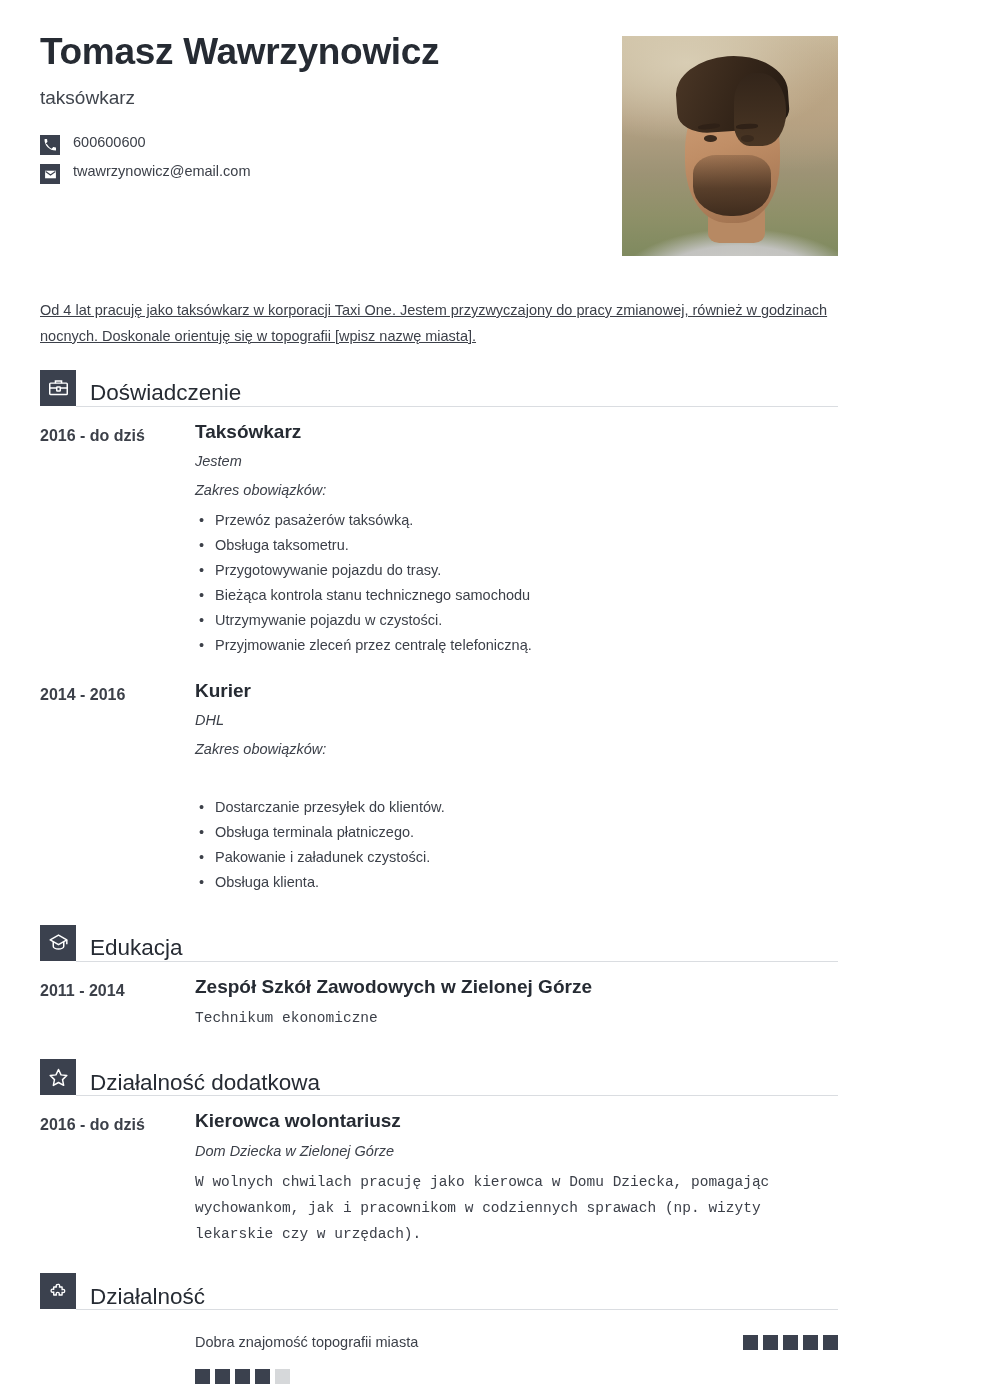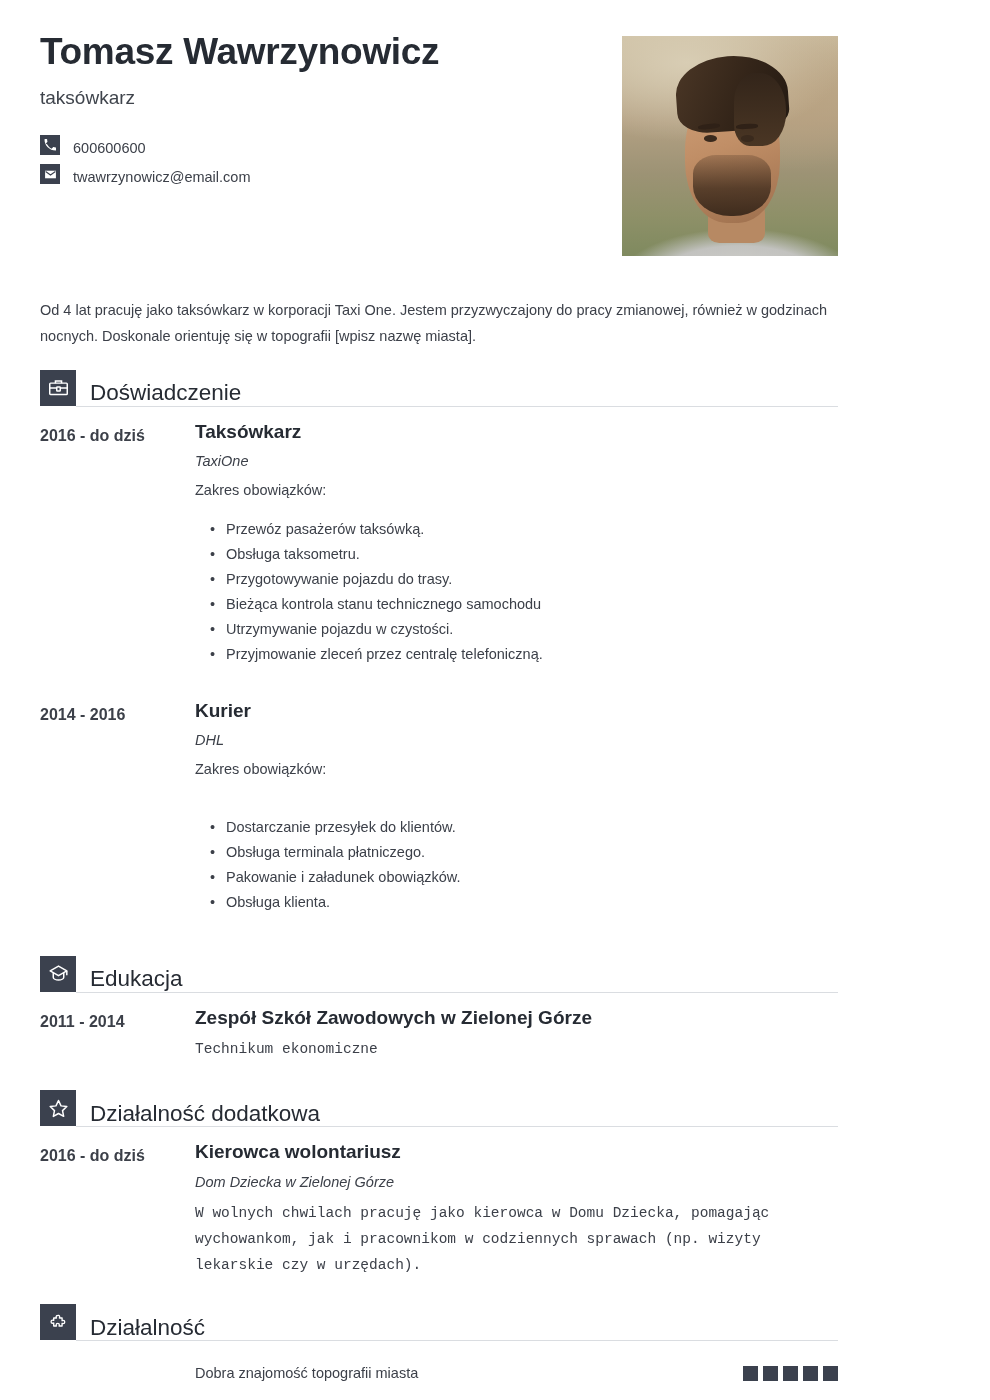--- a/index.html
+++ b/index.html
@@ -48,21 +48,21 @@
     margin: 0 0 26px 0;
     line-height: 1.2;
   }
   .contact-list {
     list-style: none;
     margin: 0;
     padding: 0;
   }
   .contact-item {
     display: flex;
-    align-items: flex-end;
+    align-items: flex-start;
     margin-bottom: 9px;
     height: 20px;
   }
   .contact-ico {
     width: 20px;
     height: 20px;
     background: #3b414e;
     display: inline-flex;
     align-items: center;
     justify-content: center;
@@ -169,20 +169,21 @@
   .photo .browL { left: 35%; transform: rotate(-6deg); }
   .photo .browR { left: 53%; transform: rotate(-3deg); }
 
   
   .summary {
     margin-top: 36px;
     font-size: 14.5px;
     line-height: 1.78;
     color: #3c4049;
     max-width: 912px;
+    text-decoration: underline;
   }
 
   
   .section { margin-top: 20px; }
   .section-head {
     display: flex;
     align-items: flex-end;
     position: relative;
     margin-bottom: 15px;
   }
@@ -240,33 +241,34 @@
     font-style: italic;
     color: #3c4049;
     margin: 0 0 9px 0;
     line-height: 1.3;
   }
   .entry-lead {
     font-size: 14.5px;
     color: #3c4049;
     margin: 0 0 6px 0;
     line-height: 1.5;
+    font-style: italic;
   }
   .entry-lead.gap { margin-bottom: 34px; }
   .entry-desc {
     font-size: 14.5px;
     color: #3c4049;
     line-height: 1.78;
     margin: 0;
     max-width: 740px;
     font-family: Liberation Mono, monospace;
   }
   .bullets {
     list-style: none;
-    margin: 15px;
+    margin: 4px;
     padding: 0;
   }
   .bullets li {
     position: relative;
     padding-left: 16px;
     font-size: 14.5px;
     color: #3c4049;
     line-height: 1.72;
   }
   .bullets li::before {
@@ -360,21 +362,21 @@
         </svg>
       </span>
       <h2 class="section-title">Doświadczenie</h2>
       <span class="section-rule"></span>
     </div>
 
     <div class="entry">
       <div class="entry-date">2016 - do dziś</div>
       <div class="entry-body">
         <h3 class="entry-title">Taksówkarz</h3>
-        <div class="entry-sub">TaxiOne</div>
+        <div class="entry-sub">Jestem</div>
         <div class="entry-lead">Zakres obowiązków:</div>
         <ul class="bullets">
           <li>Przewóz pasażerów taksówką.</li>
           <li>Obsługa taksometru.</li>
           <li>Przygotowywanie pojazdu do trasy.</li>
           <li>Bieżąca kontrola stanu technicznego samochodu</li>
           <li>Utrzymywanie pojazdu w czystości.</li>
           <li>Przyjmowanie zleceń przez centralę telefoniczną.</li>
         </ul>
       </div>
@@ -382,21 +384,21 @@
 
     <div class="entry" style="margin-top:18px;">
       <div class="entry-date">2014 - 2016</div>
       <div class="entry-body">
         <h3 class="entry-title">Kurier</h3>
         <div class="entry-sub">DHL</div>
         <div class="entry-lead gap">Zakres obowiązków:</div>
         <ul class="bullets">
           <li>Dostarczanie przesyłek do klientów.</li>
           <li>Obsługa terminala płatniczego.</li>
-          <li>Pakowanie i załadunek obowiązków.</li>
+          <li>Pakowanie i załadunek czystości.</li>
           <li>Obsługa klienta.</li>
         </ul>
       </div>
     </div>
   </div>
 
   <div class="section" style="margin-top:26px;">
     <div class="section-head">
       <span class="section-ico">
         <svg width="21" height="21" viewBox="0 0 24 24" fill="none" stroke="#ffffff" stroke-width="1.7" stroke-linejoin="round">

